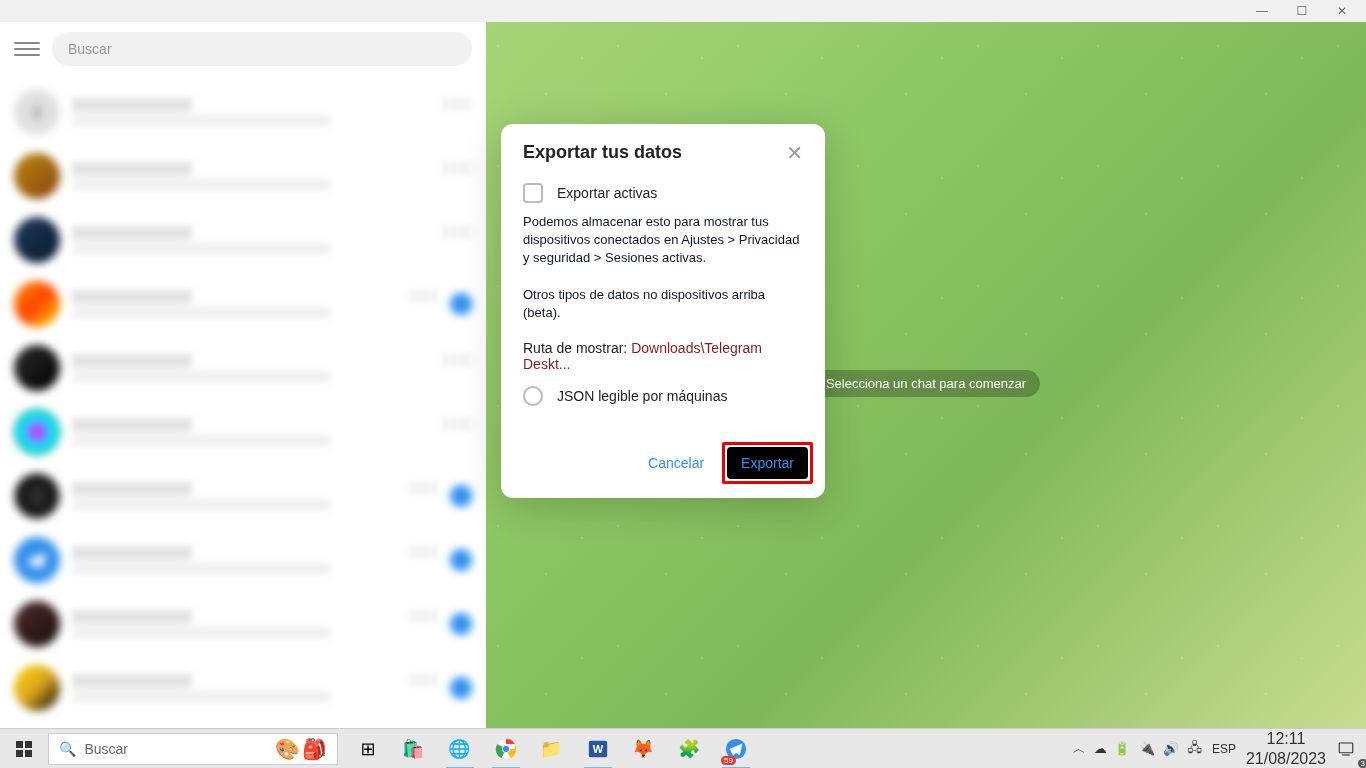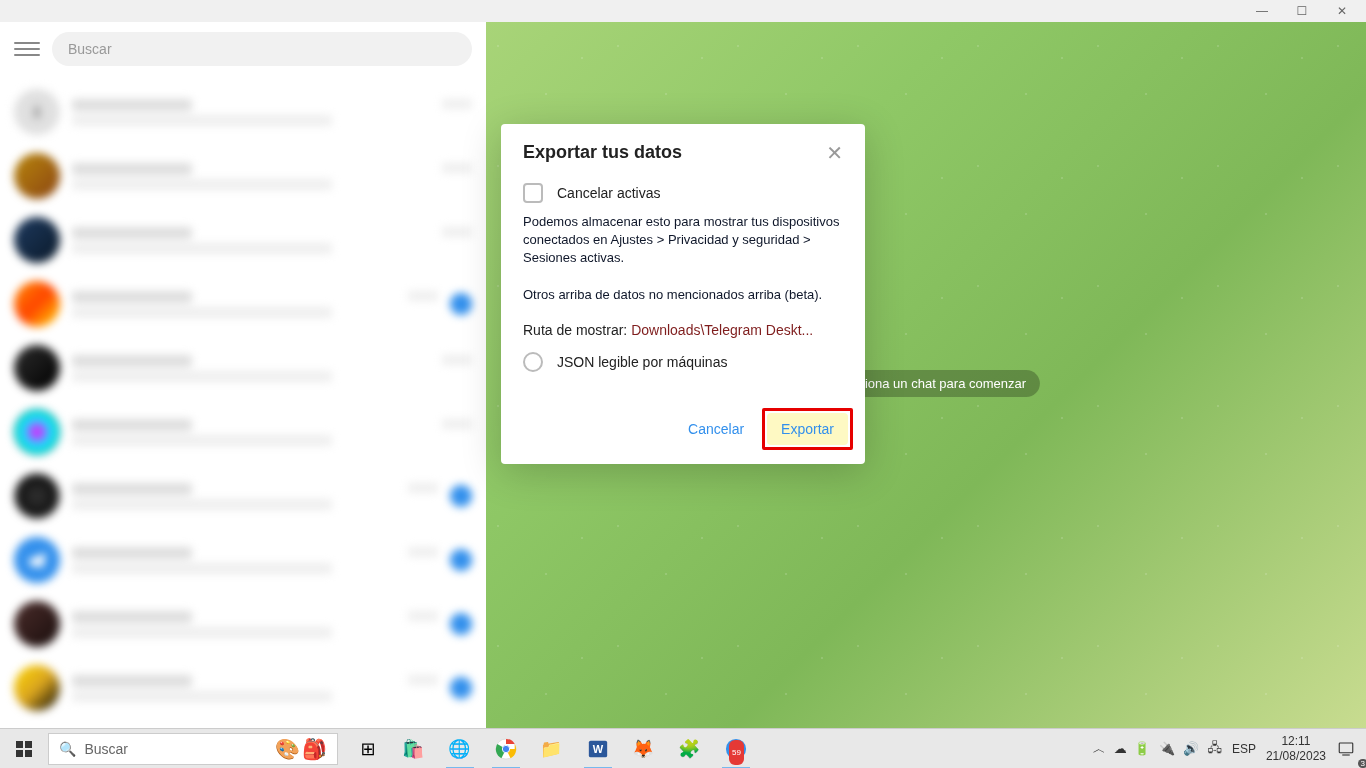--- a/index.html
+++ b/index.html
@@ -43,21 +43,21 @@
 
 .chatarea { flex: 1; position: relative; background: linear-gradient(135deg, #a8d478 0%, #8fc866 30%, #7fb858 60%, #c8dc90 100%); overflow: hidden; }
 .chat-pattern { position: absolute; inset: 0; opacity: 0.15; background-image:
   radial-gradient(circle at 10% 20%, #fff 1px, transparent 1px),
   radial-gradient(circle at 50% 60%, #fff 1px, transparent 1px),
   radial-gradient(circle at 80% 30%, #fff 1px, transparent 1px);
   background-size: 120px 120px; }
 .placeholder-pill { position: absolute; top: 348px; left: 50%; transform: translateX(-50%); background: rgba(0,0,0,0.25); color: #fff; padding: 6px 14px; border-radius: 14px; font-size: 13px; }
 
 
-.modal { position: absolute; top: 124px; left: 501px; width: 364px; background: #fff; border-radius: 4px; box-shadow: 0 8px 40px rgba(0,0,0,0.2); overflow: hidden; }
+.modal { position: absolute; top: 124px; left: 501px; width: 324px; background: #fff; border-radius: 12px; box-shadow: 0 8px 40px rgba(0,0,0,0.2); overflow: hidden; }
 .modal-header { display: flex; justify-content: space-between; align-items: center; padding: 18px 22px 10px 22px; }
 .modal-title { font-size: 18px; font-weight: 600; color: #222; }
 .modal-close { font-size: 20px; color: #999; cursor: pointer; line-height: 1; }
 .modal-body { padding: 0 22px 12px 22px; max-height: 380px; overflow-y: auto; position: relative; }
 .modal-body::-webkit-scrollbar { width: 4px; }
 .modal-body::-webkit-scrollbar-thumb { background: #ccc; border-radius: 2px; }
 
 .section-label { font-size: 15px; font-weight: 600; color: #333; margin: 8px 0 10px 0; }
 .check-row { display: flex; align-items: center; gap: 14px; margin: 10px 0; cursor: pointer; }
 .checkbox { width: 20px; height: 20px; border: 2px solid #bbb; border-radius: 4px; flex-shrink: 0; }
@@ -68,34 +68,34 @@
 .path-row { font-size: 14px; color: #222; margin-bottom: 14px; }
 .path-link { color: #7f1d1d; cursor: pointer; }
 .radio-row { display: flex; align-items: center; gap: 14px; margin: 14px 0; cursor: pointer; }
 .radio { width: 20px; height: 20px; border: 2px solid #bbb; border-radius: 50%; flex-shrink: 0; display: flex; align-items: center; justify-content: center; }
 .radio.checked { border-color: #3390ec; }
 .radio.checked::after { content: ''; width: 10px; height: 10px; background: #3390ec; border-radius: 50%; }
 .radio-label { font-size: 14px; color: #222; }
 
 .modal-footer { display: flex; justify-content: flex-end; align-items: center; padding: 10px 12px 14px 12px; gap: 4px; }
 .btn-cancel { color: #3390ec; font-size: 14px; font-weight: 500; padding: 8px 14px; cursor: pointer; border-radius: 4px; }
-.btn-export { color: #3390ec; font-size: 14px; font-weight: 500; padding: 8px 14px; cursor: pointer; background: #fef9c3; border-radius: 4px; }
+.btn-export { color: #3390ec; font-size: 14px; font-weight: 500; padding: 8px 14px; cursor: pointer; background: #000000; border-radius: 4px; }
 .export-highlight { border: 3px solid #e60000; padding: 2px; border-radius: 2px; }
 
 
 .taskbar { position: absolute; bottom: 0; left: 0; right: 0; height: 40px; background: #e8e8e8; border-top: 1px solid #ccc; display: flex; align-items: center; }
 .start-btn { width: 48px; height: 40px; display: flex; align-items: center; justify-content: center; cursor: pointer; font-size:16px; }
 .task-search { width: 290px; height: 32px; background: #fff; border: 1px solid #ccc; display: flex; align-items: center; padding: 0 10px; gap: 8px; color: #666; font-size: 14px; margin-right:4px; }
 .search-icon { font-size: 14px; }
 .task-icons { display: flex; align-items: center; gap: 2px; padding: 0 4px; }
 .task-icon { width: 44px; height: 40px; display: flex; align-items: center; justify-content: center; font-size: 18px; cursor: pointer; position: relative; }
 .task-icon .underline { position:absolute; bottom:0; left:8px; right:8px; height:2px; background:#76b9ed; }
 .tray { margin-left: auto; display: flex; align-items: center; gap: 10px; padding: 0 10px; font-size: 12px; color: #333; }
 .tray-icons { display:flex; gap:8px; align-items:center; font-size:13px; }
-.clock { text-align: center; line-height: 1.2; font-size: 12px; }
+.clock { text-align: center; line-height: 1.2; font-size: 16px; }
 .notif { width:20px; height:20px; display:flex; align-items:center; justify-content:center; }
 
 svg.win { width:16px; height:16px; }
 </style>
 </head>
 <body>
 
 <div class="titlebar">
   <div class="titlebar-btn">—</div>
   <div class="titlebar-btn">☐</div>
@@ -237,25 +237,25 @@
 
 <div class="modal">
   <div class="modal-header">
     <div class="modal-title">Exportar tus datos</div>
     <div class="modal-close">✕</div>
   </div>
   <div class="modal-body">
 
     <div class="check-row">
       <div class="checkbox"></div>
-      <div class="check-label">Cancelar activas</div>
+      <div class="check-label">Exportar activas</div>
     </div>
     <div class="check-desc">Podemos almacenar esto para mostrar tus dispositivos conectados en Ajustes &gt; Privacidad y seguridad &gt; Sesiones activas.</div>
 
-    <div class="check-desc">Otros arriba de datos no mencionados arriba (beta).</div>
+    <div class="check-desc">Otros tipos de datos no dispositivos arriba (beta).</div>
 
 
     <div class="path-row">
       <span>Ruta de mostrar: </span><span class="path-link">Downloads\Telegram Deskt...</span>
     </div>
 
     <div class="radio-row">
       <div class="radio"></div>
       <div class="radio-label">JSON legible por máquinas</div>
     </div>
@@ -309,21 +309,21 @@
         </svg>
       <div class="underline"></div>
     </div>
     <div class="task-icon">🦊</div>
     <div class="task-icon">🧩</div>
     <div class="task-icon">
       <svg width="22" height="22" viewBox="0 0 24 24">
           <circle cx="12" cy="12" r="11" fill="#3390ec"></circle>
           <path d="M5 12l14-6-3 13-4-3-3 3z" fill="#fff"></path>
         </svg>
-      <span style="position:absolute;bottom:4px;right:14px;background:#e53935;color:#fff;font-size:8px;border-radius:6px;padding:8px 3px;">59</span>
+      <span style="position:absolute;bottom:4px;right:22px;background:#e53935;color:#fff;font-size:8px;border-radius:6px;padding:0 3px;">59</span>
       <div class="underline"></div>
     </div>
   </div>
   <div class="tray">
     <div class="tray-icons">
       <span>︿</span>
       <span>☁</span>
       <span>🔋</span>
       <span>🔌</span>
       <span>🔊</span>

